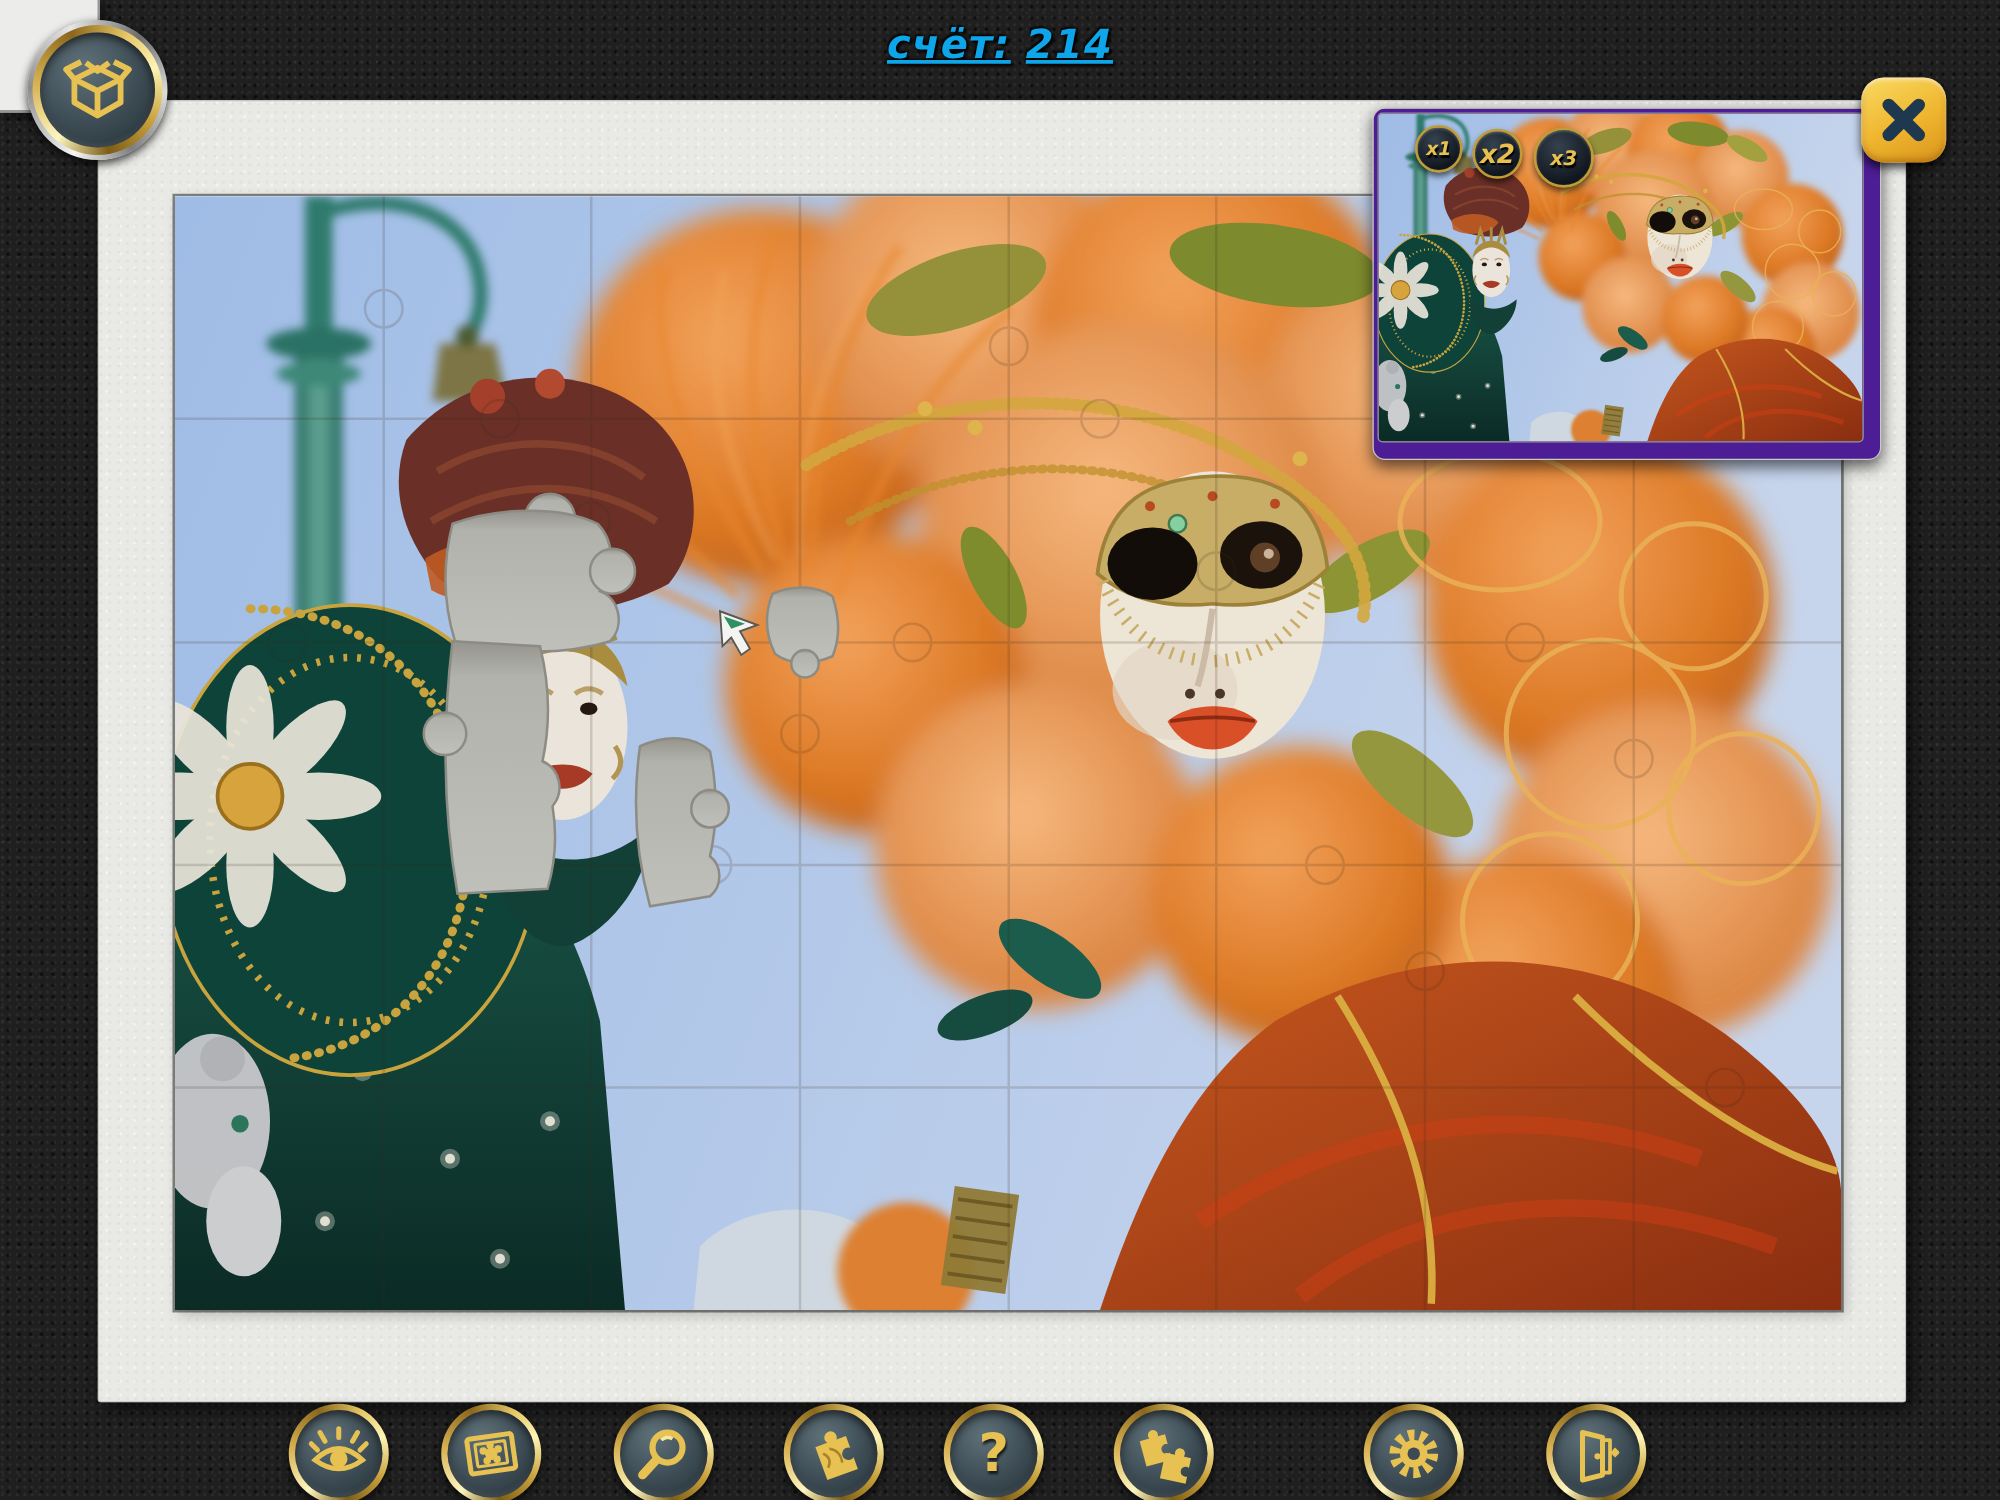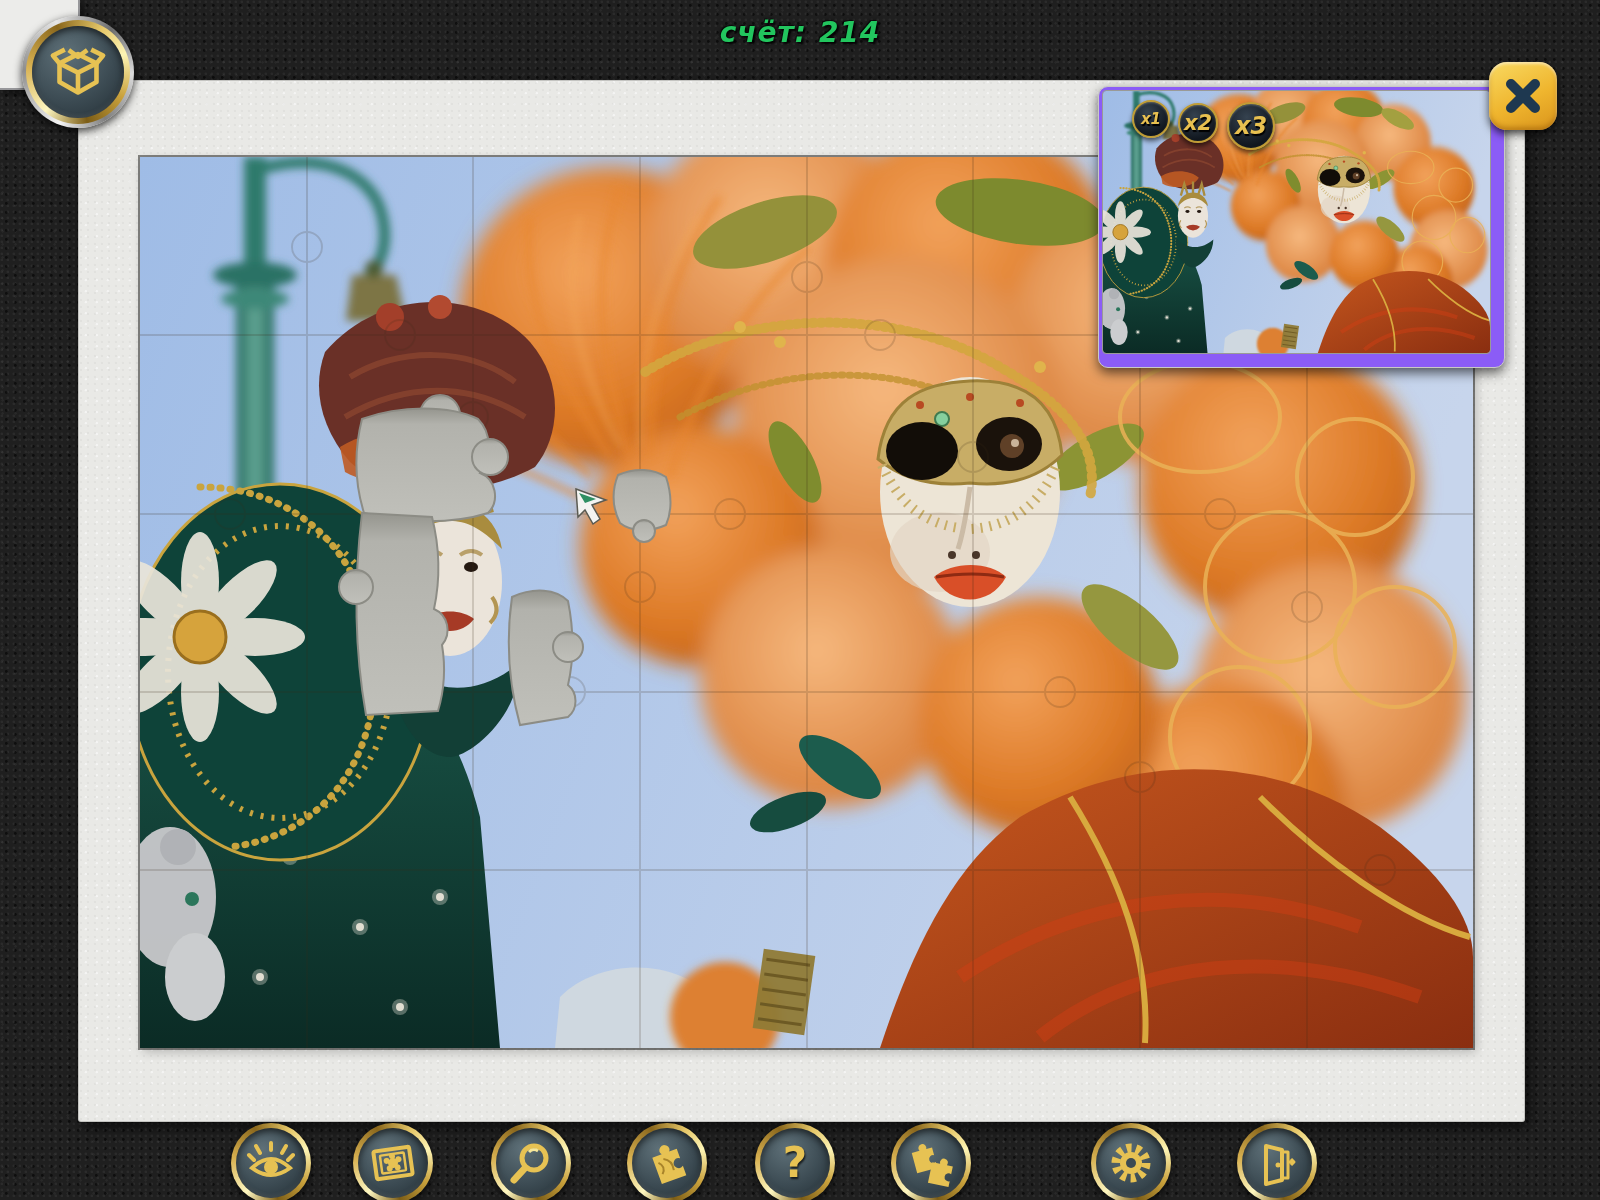--- a/index.html
+++ b/index.html
@@ -30,23 +30,24 @@
     background-size:7px 7px,11px 11px;
     box-shadow:4px 5px 14px rgba(0,0,0,.65), inset 0 0 0 1px #c4c4c1;
   }
   .puzzle-canvas{
     position:absolute;left:62px;top:77px;width:1333px;height:891px;
     box-shadow:0 0 0 2px rgba(42,42,40,.55), 3px 4px 10px rgba(0,0,0,.22);
   }
   .puzzle-canvas svg{display:block;width:100%;height:100%;}
   .score{
     position:absolute;left:0;top:16px;width:1600px;z-index:2;
-    text-align:center;font-size:28px;font-weight:bold;font-style:italic;
-    color:#22c55e;letter-spacing:1px;
+    text-align:center;font-size:32px;font-weight:bold;font-style:italic;
+    color:#0ea5e9;letter-spacing:1px;
     text-shadow:2px 2px 2px rgba(0,0,0,.85), -1px -1px 1px rgba(0,0,0,.7), 0 0 6px rgba(0,0,0,.5);
+    text-decoration:underline;
   }
   .score .sep{display:inline-block;width:12px;}
   
   .coin{
     position:absolute;border-radius:50%;
     background:conic-gradient(from 220deg,#fdf6c0,#d7b050 16%,#8a671c 32%,#e6c869 47%,#fdf4b5 58%,#caa23c 72%,#7c5d16 86%,#fdf6c0);
     box-shadow:0 3px 8px rgba(0,0,0,.75);
   }
   .coin .inner{
     position:absolute;inset:5px;border-radius:50%;
@@ -65,40 +66,40 @@
   .coin-big .inner{inset:10px;}
   .toolbar-btn{width:80px;height:80px;top:1123px;z-index:2;}
   .close-btn{
     position:absolute;left:1489px;top:62px;width:68px;height:68px;z-index:5;border-radius:18px;
     background:linear-gradient(155deg,#f9da62,#efb52e 55%,#d9941c);
     box-shadow:0 4px 8px rgba(0,0,0,.7), inset 0 2px 3px rgba(255,255,255,.55), inset 0 -3px 5px rgba(140,80,0,.45);
     display:flex;align-items:center;justify-content:center;
   }
   .thumb-panel{
     position:absolute;left:1098px;top:86px;width:407px;height:282px;z-index:3;
-    background:#8b5cf6;border-radius:10px;border:1px solid #c9c9c6;
+    background:#4c1d95;border-radius:10px;border:1px solid #c9c9c6;
     box-shadow:0 5px 12px rgba(0,0,0,.6);
     box-sizing:border-box;padding:4px;
   }
   .thumb-img{
     width:387px;height:262px;overflow:hidden;border-radius:3px;
     outline:1px solid #9a9a96;
   }
   .thumb-img svg{display:block;width:387px;height:262px;}
   .zoom-chip{
     position:absolute;border-radius:50%;z-index:4;
     background:radial-gradient(circle at 40% 30%,#35424f,#10161e 72%);
     border:2px solid #bf9c36;color:#e8c050;font-style:italic;font-weight:bold;
     display:flex;align-items:center;justify-content:center;
     text-shadow:1px 2px 1px #000;box-shadow:0 3px 5px rgba(0,0,0,.6), inset 0 1px 2px rgba(255,255,255,.25);
     box-sizing:border-box;
   }
   .chip1{left:33px;top:13px;width:38px;height:38px;font-size:15px;}
   .chip2{left:79px;top:16px;width:40px;height:40px;font-size:21px;}
-  .chip3{left:128px;top:15px;width:48px;height:48px;font-size:24px;}
+  .chip3{left:128px;top:15px;width:48px;height:48px;font-size:16px;}
   .cursor{position:absolute;left:572px;top:486px;z-index:6;}
   .icon-gold{display:block;}
 </style>
 </head>
 <body>
 
 <svg width="0" height="0" style="position:absolute" aria-hidden="true">
   <defs>
     <linearGradient id="skyG" x1="0" y1="0" x2="1" y2="0.25">
       <stop offset="0" stop-color="#9fbce6"></stop>

